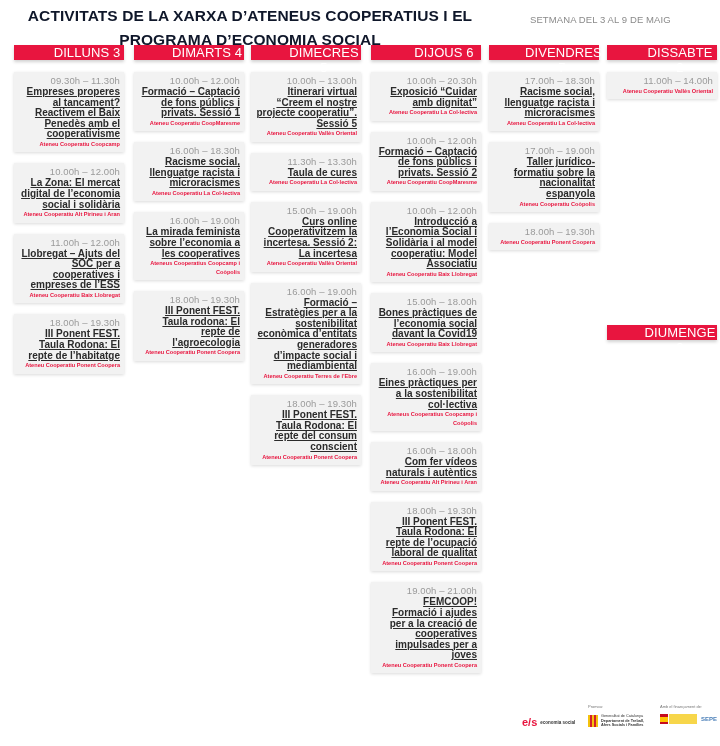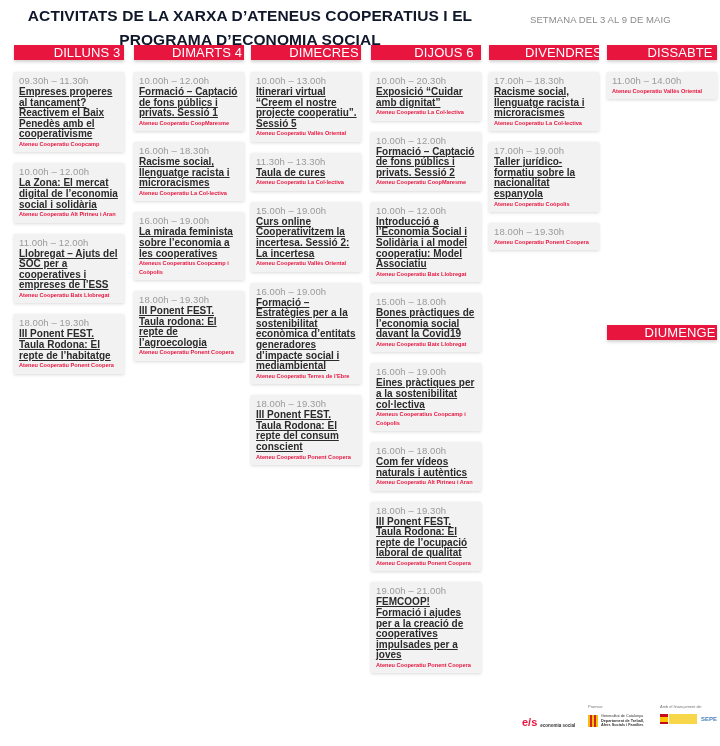--- a/index.html
+++ b/index.html
@@ -21,37 +21,38 @@
     .day-header {
       height: 15px; background: #e8153f; color: #fff;
       font-size: 13px; text-align: center; line-height: 15px;
       box-shadow: 0 2px 3px rgba(0,0,0,0.18);
       margin-bottom: 12px; letter-spacing: 0.1px; padding-left: 36px;
     }
     .card {
       background: #f2f2f2; padding: 3px 4px 4px 5px;
       box-shadow: 0 1px 3px rgba(0,0,0,0.15);
       margin-bottom: 11px;
+      text-align: right;
     }
     .card .time {
       font-size: 9.5px; color: #9a9a9a; line-height: 12px; letter-spacing: 0.1px;
     }
     .card .name {
       font-size: 10px; font-weight: bold; color: #2b2b2b; line-height: 10.6px;
       text-decoration: underline; cursor: pointer;
     }
     .card .org {
       font-size: 5.6px; color: #e8153f; line-height: 8.4px; font-weight: bold;
     }
 
     .sunday { position: absolute; left: 607px; top: 325px; width: 110px; }
 
     .footer { position: absolute; left: 516px; top: 700px; width: 204px; height: 40px; }
     .footer .lbl { position: absolute; font-size: 4px; color: #777; }
-    .es-logo { position: absolute; left: 6px; top: 17px; display: flex; align-items: flex-end; }
+    .es-logo { position: absolute; left: 6px; top: 17px; display: flex; align-items: center; }
     .es-mark { color: #e8153f; font-weight: bold; font-size: 11px; line-height: 11px; }
     .es-text { font-size: 4.5px; color: #333; font-weight: bold; line-height: 5px; margin-left: 3px; }
     .gen-logo { position: absolute; left: 72px; top: 14px; display: flex; align-items: center; }
     .gen-flag { width: 10px; height: 12px; background: repeating-linear-gradient(90deg, #f4c20d 0 2px, #d3202b 2px 4px); }
     .gen-text { font-size: 3.8px; line-height: 4.5px; color: #333; margin-left: 3px; }
     .sepe-logo { position: absolute; left: 144px; top: 14px; display: flex; align-items: center; }
     .es-flag { width: 8px; height: 10px; background: linear-gradient(#c60b1e 0 25%, #ffc400 25% 75%, #c60b1e 75%); }
     .ministry { width: 28px; height: 10px; background: #f7d64a; margin-left: 1px; }
     .sepe { font-size: 6px; color: #4a7fb8; margin-left: 4px; font-weight: bold; }
   </style>

